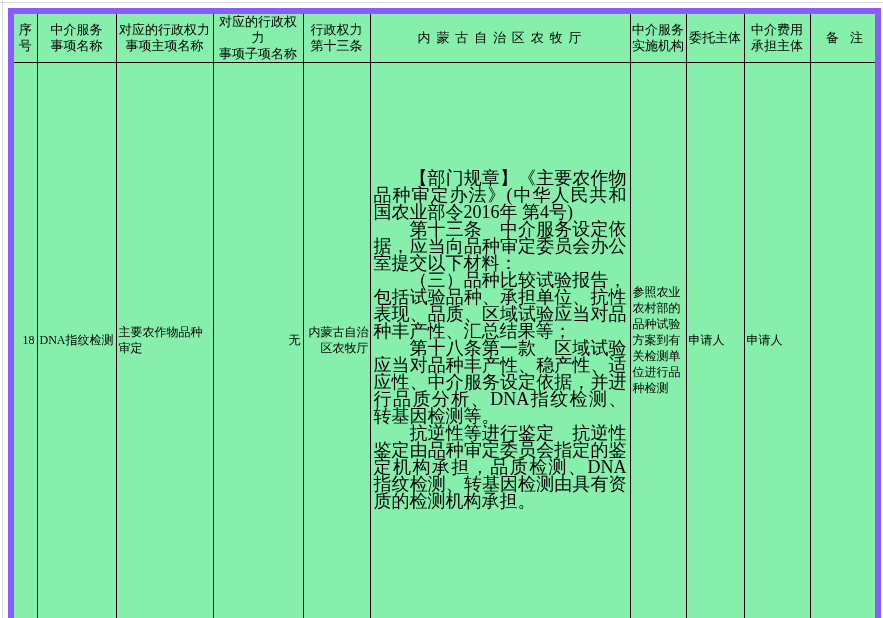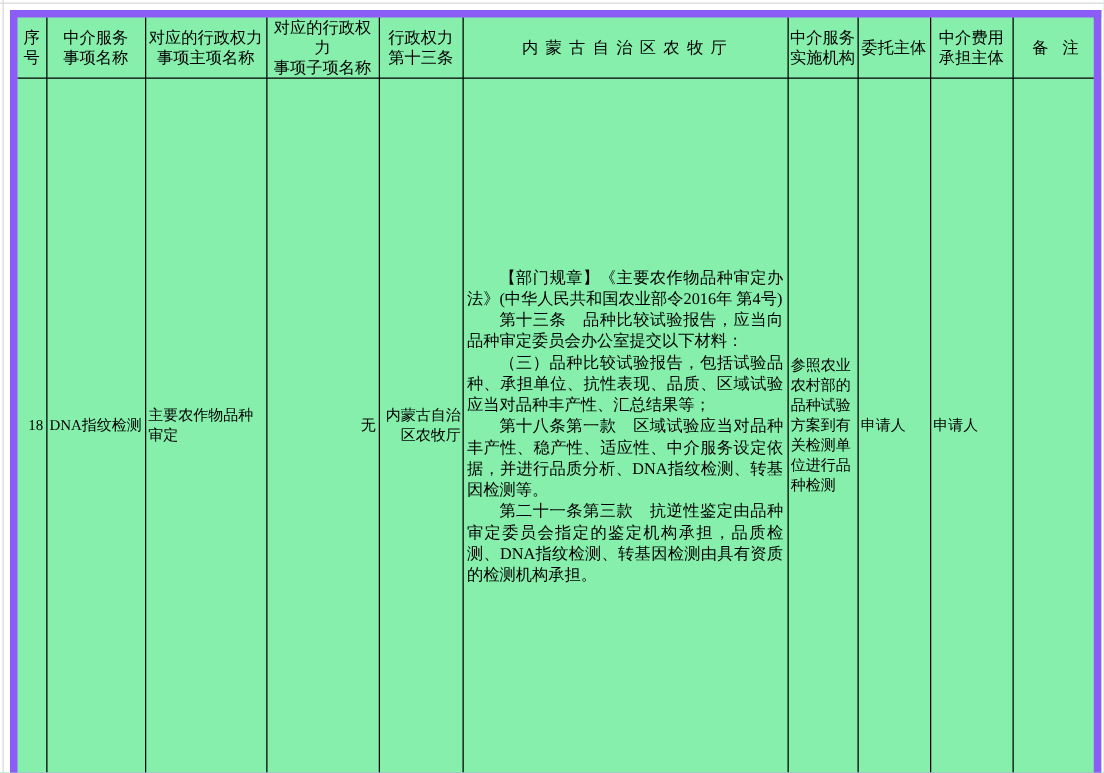--- a/index.html
+++ b/index.html
@@ -52,21 +52,21 @@
   }
   th.ls-basis { letter-spacing: 0.45em; padding-left: 0.45em; white-space: normal; }
   th.ls-remark { letter-spacing: 0.85em; padding-left: 0.85em; white-space: normal; text-align: right; }
   td.c-index, td.c-sub { text-align: right; }
   td.c-basis { padding: 0 3px; }
   td.c-basis .para {
     margin: 0;
     text-indent: 2em;
     text-align: justify;
     line-height: 17px;
-    font-size: 13px;
+    font-size: 18px;
   }
   td.c-org { padding: 1px 1px 1px 2px; margin-left: 16px; }
   td.c-dept { padding: 1px 1px 1px 2px; text-align: right; }
 </style>
 </head>
 <body>
 
 <div class="gridline-h"></div>
 <div class="gridline-v"></div>
 
@@ -105,24 +105,24 @@
   </thead>
   <tbody>
     <tr>
       <td class="c-index">18</td>
       <td class="c-name">DNA指纹检测</td>
       <td class="c-main">主要农作物品种审定</td>
       <td class="c-sub">无</td>
       <td class="c-dept">内蒙古自治区农牧厅</td>
       <td class="c-basis">
         <p class="para">【部门规章】《主要农作物品种审定办法》(中华人民共和国农业部令2016年 第4号)</p>
-        <p class="para">第十三条　品种比较试验报告，应当向品种审定委员会办公室提交以下材料：</p>
+        <p class="para">第十三条　中介服务设定依据，应当向品种审定委员会办公室提交以下材料：</p>
         <p class="para">（三）品种比较试验报告，包括试验品种、承担单位、抗性表现、品质、区域试验应当对品种丰产性、汇总结果等；</p>
         <p class="para">第十八条第一款　区域试验应当对品种丰产性、稳产性、适应性、中介服务设定依据，并进行品质分析、DNA指纹检测、转基因检测等。</p>
-        <p class="para">第二十一条第三款　抗逆性鉴定由品种审定委员会指定的鉴定机构承担，品质检测、DNA指纹检测、转基因检测由具有资质的检测机构承担。</p>
+        <p class="para">抗逆性等进行鉴定　抗逆性鉴定由品种审定委员会指定的鉴定机构承担，品质检测、DNA指纹检测、转基因检测由具有资质的检测机构承担。</p>
       </td>
       <td class="c-org">参照农业农村部的品种试验方案到有关检测单位进行品种检测</td>
       <td class="c-client">申请人</td>
       <td class="c-fee">申请人</td>
       <td class="c-remark"></td>
     </tr>
   </tbody>
 </table>
 
 </body></html>

